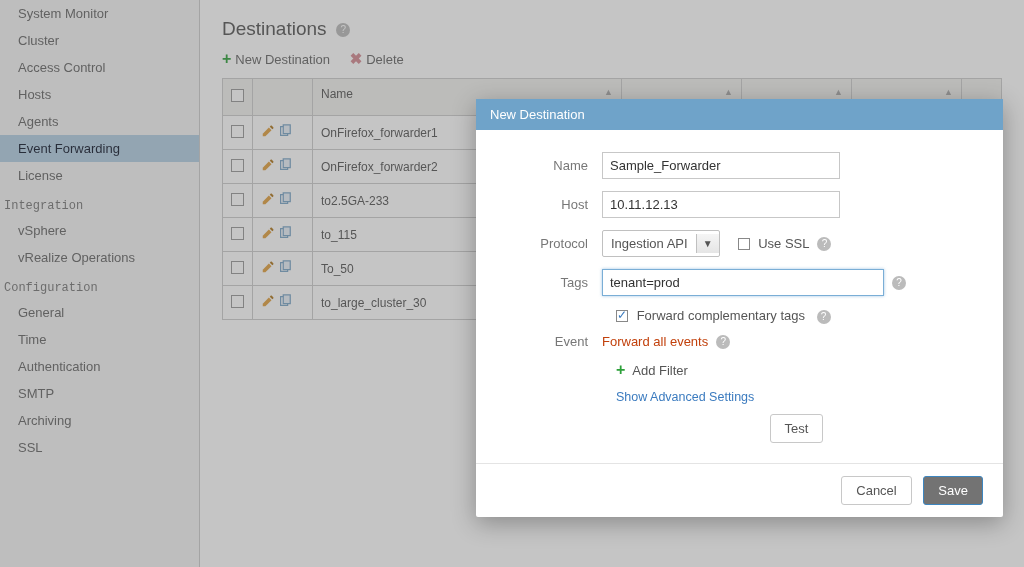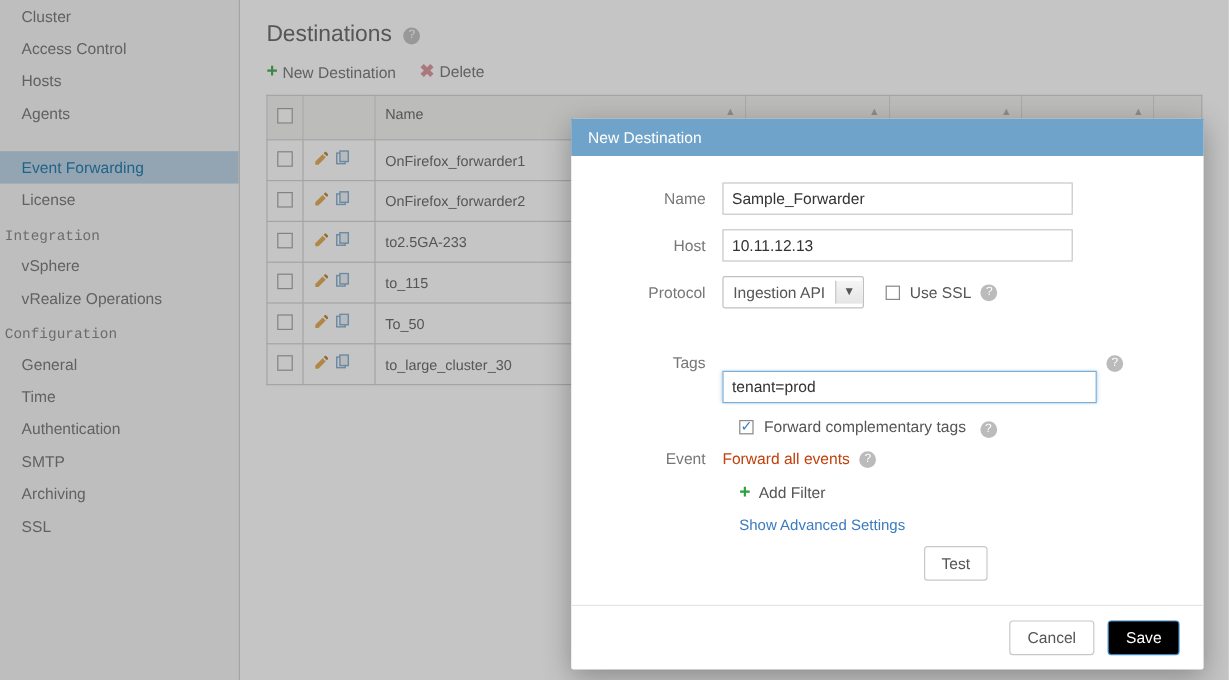--- a/index.html
+++ b/index.html
@@ -1,21 +1,21 @@
 <!DOCTYPE html>
 <html><head>
 <meta charset="utf-8">
 <style>
   * { box-sizing: border-box; margin: 0; padding: 0; font-family: Arial, Helvetica, sans-serif; }
   body { background: #fff; width: 1024px; height: 567px; overflow: hidden; position: relative; font-size: 13px; color: #555; }
   .app { display: flex; width: 100%; height: 100%; }
   .sidebar { width: 222px; background: #f5f5f5; border-right: 1px solid #ccc; padding-top: 0; overflow-y: auto; }
   .sidebar .item { padding: 6px 10px 6px 10px; cursor: pointer; color: #666; }
   .sidebar .item.sub { padding-left: 18px; }
-  .sidebar .item.active { background: #b3cee2; color: #0369a1; margin-top: 18px; }
+  .sidebar .item.active { background: #b3cee2; color: #0f172a; }
   .sidebar .header { padding: 10px 10px 4px 4px; color: #777; font-size: 12px; font-family: Liberation Mono, monospace; }
   .main { flex: 1; padding: 18px 22px; }
   .main h2 { font-size: 19px; font-weight: normal; color: #555; display: inline-block; }
   .hicon { display: inline-block; width: 14px; height: 14px; border-radius: 50%; background: #bbb; color: #fff; text-align: center; line-height: 14px; font-size: 10px; margin-left: 6px; vertical-align: 2px; }
   .toolbar { margin-top: 10px; margin-bottom: 10px; }
   .toolbar .link { display: inline-flex; align-items: center; margin-right: 16px; cursor: pointer; color: #666; }
   .plus { color: #2da03a; font-weight: bold; font-size: 16px; margin-right: 4px; }
   .x { color: #d58b93; font-weight: bold; font-size: 15px; margin-right: 4px; }
   .disabled { color: #ccc; }
   table.dest { width: 780px; border-collapse: collapse; border: 1px solid #bfbfbf; background: #fff; }
@@ -27,42 +27,43 @@
   .iconcell { white-space: nowrap; width: 60px; }
   .checkcell { width: 30px; text-align: center; }
   .sortarrow { float: right; color: #aaa; font-size: 9px; }
   .overlay { position: absolute; inset: 0; background: rgba(90,90,90,0.35); }
   .modal { position: absolute; left: 476px; top: 99px; width: 527px; background: #fff; box-shadow: 0 6px 24px rgba(0,0,0,0.3); border-radius: 2px; }
   .modal-header { background: #6fa3c9; color: #fff; padding: 8px 14px; font-size: 13px; }
   .modal-body { padding: 22px 26px 10px 26px; }
   .form-row { display: flex; align-items: center; margin-bottom: 12px; }
   .form-row .lbl { width: 100px; text-align: right; color: #777; padding-right: 14px; font-size: 13px; }
   .form-row .ctrl { flex: 1; display: flex; align-items: center; }
-  .text-input { width: 292px; padding: 5px 7px; border: 1px solid #c7c7c7; font-size: 13px; color: #333; }
+  .text-input { width: 238px; padding: 5px 7px; border: 1px solid #c7c7c7; font-size: 13px; color: #333; }
   .text-input.focus { border: 1px solid #7aaed6; box-shadow: 0 0 3px rgba(100,160,210,0.6); }
   .select-wrap { display: inline-flex; align-items: center; border: 1px solid #c0c0c0; border-radius: 2px; }
   .select-wrap .seltxt { padding: 5px 8px; font-size: 13px; }
   .select-wrap .selbtn { border-left: 1px solid #c0c0c0; background: linear-gradient(#f5f5f5,#e5e5e5); padding: 4px 6px; font-size: 10px; color: #555; }
   .chk { display: inline-block; width: 12px; height: 12px; border: 1px solid #888; margin-right: 5px; position: relative; vertical-align: -2px; }
   .chk.checked::after { content: "✓"; position: absolute; top: -3px; left: 0; font-size: 12px; color: #3b7bbf; }
   .help { display: inline-block; width: 14px; height: 14px; border-radius: 50%; background: #bbb; color: #fff; text-align: center; line-height: 14px; font-size: 10px; margin-left: 8px; }
   .italic { color: #c2410c; }
   .linkblue { color: #3b7bbf; cursor: pointer; font-size: 12.5px; }
   .btn { display: inline-block; padding: 6px 14px; border: 1px solid #c8c8c8; border-radius: 3px; background: #fff; color: #555; cursor: pointer; font-size: 13px; }
-  .btn.primary { background: #000000; color: #fff; border-color: #3d86c0; }
+  .btn.primary { background: #737373; color: #fff; border-color: #3d86c0; }
   .modal-footer { border-top: 1px solid #e4e4e4; padding: 12px 20px; text-align: right; }
   .modal-footer .btn { margin-left: 8px; }
   .form-sub { padding-left: 114px; margin-bottom: 10px; }
   .testwrap { padding-left: 114px; margin-top: 6px; margin-bottom: 10px; text-align: center; }
 </style>
 </head>
 <body>
 
 <div class="app">
   <div class="sidebar">
+    <div class="item sub">System Monitor</div>
     <div class="item sub">Cluster</div>
     <div class="item sub">Access Control</div>
     <div class="item sub">Hosts</div>
     <div class="item sub">Agents</div>
     <div class="item sub active">Event Forwarding</div>
     <div class="item sub">License</div>
     <div class="header">Integration</div>
     <div class="item sub">vSphere</div>
     <div class="item sub">vRealize Operations</div>
     <div class="header">Configuration</div>
@@ -229,21 +230,21 @@
         <span style="margin-left:18px;">
           <span class="chk"></span>
           <span>Use SSL</span>
         </span>
         <span class="help">?</span>
       </div>
     </div>
     <div class="form-row">
       <div class="lbl">Tags</div>
       <div class="ctrl">
-        <input class="text-input focus" style="width: 312px; margin-top: 40px;" value="tenant=prod">
+        <input class="text-input focus" style="width: 282px;" value="tenant=prod">
         <span class="help">?</span>
       </div>
     </div>
     <div class="form-sub">
       <span class="chk checked"></span>
       <span>Forward complementary tags</span>
       <span class="help">?</span>
     </div>
     <div class="form-row">
       <div class="lbl">Event</div>

